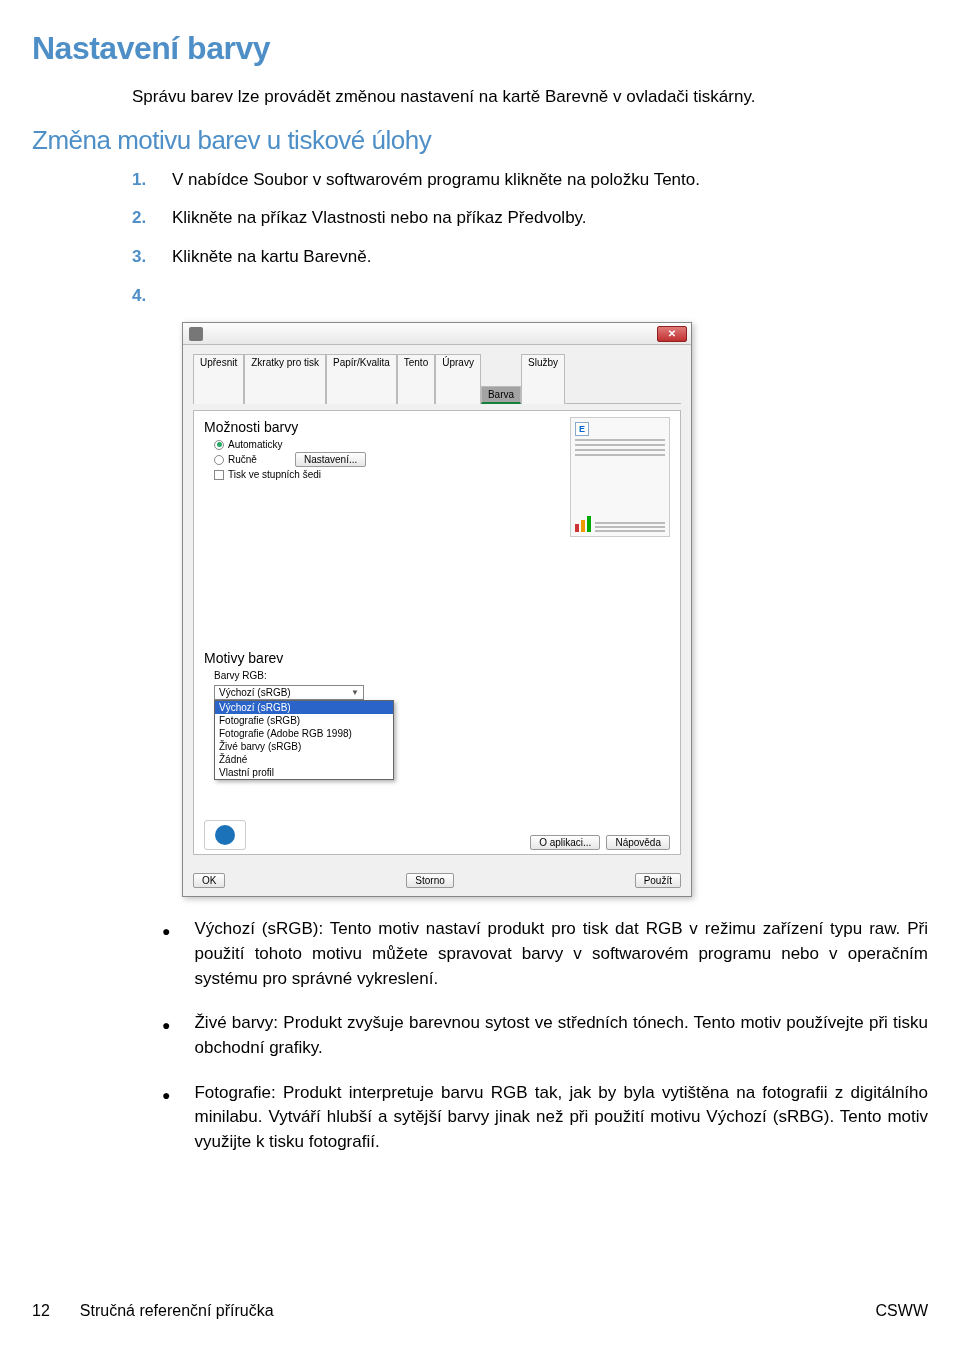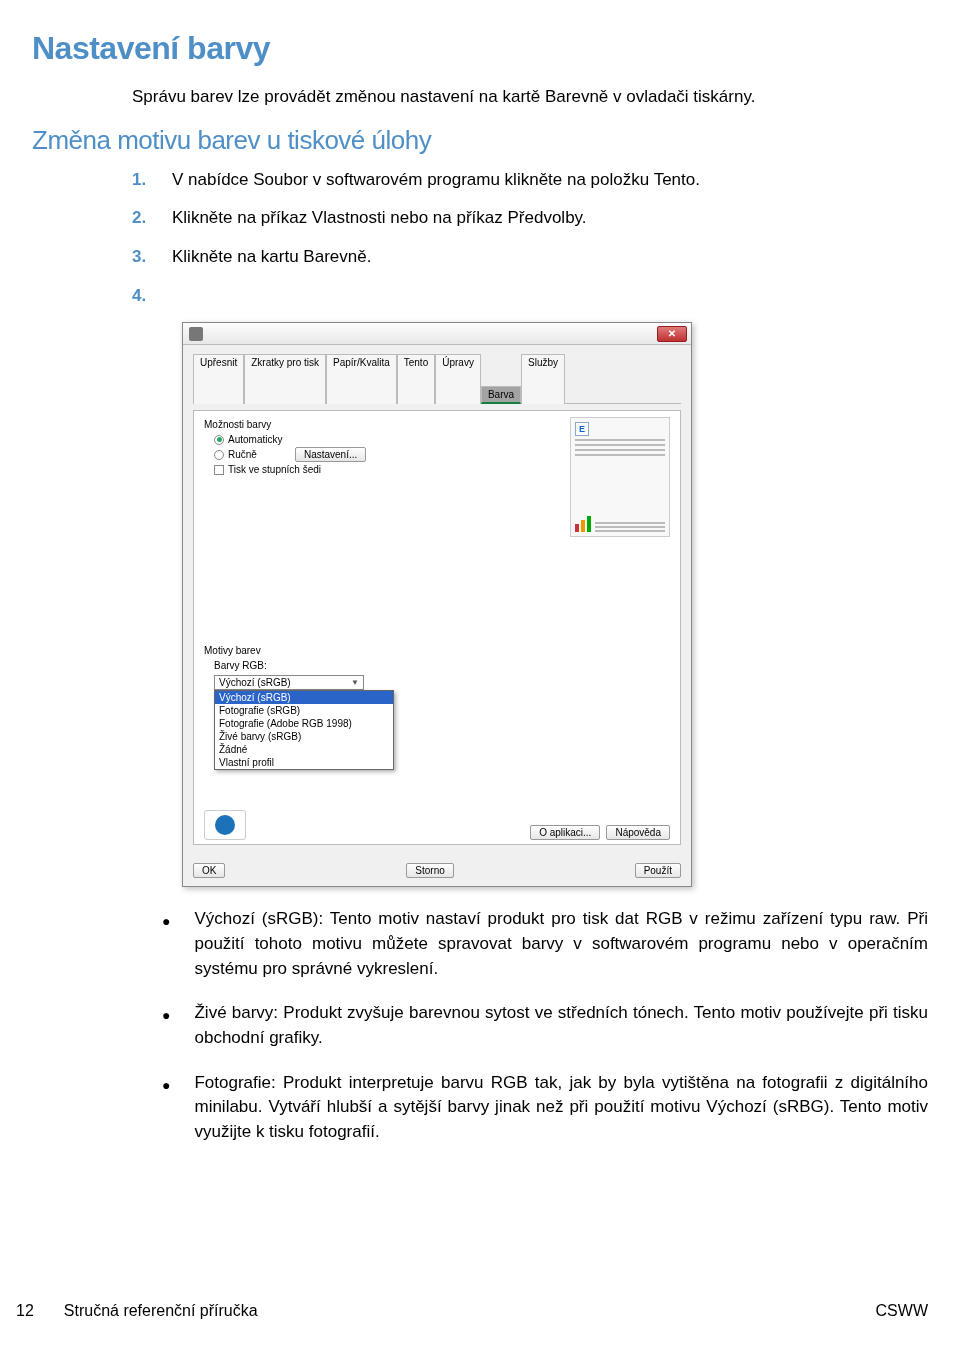--- a/index.html
+++ b/index.html
@@ -82,21 +82,21 @@
   }
   .tab {
     padding: 2px 6px; border:1px solid #bbb; border-bottom:none;
     background:#f6f6f6; font-size:10px; position:relative; top:1px;
   }
   .tab.active { background:#a3a3a3; border-bottom:2px solid #15803d;margin-top:32px; }
   .pane {
     background:#fff; border:1px solid #bbb; padding:8px 10px 4px 10px;
     min-height: 400px; position:relative;
   }
-  .group-label { font-size:10px; margin-bottom:4px; }
+  .group-label { font-size:14px; margin-bottom:4px; }
   .radio-row, .check-row { display:flex; align-items:center; gap:4px; font-size:10px; margin:2px 0 2px 10px; }
   .radio { width:10px; height:10px; border:1px solid #888; border-radius:50%; background:#fff; display:inline-flex; align-items:center; justify-content:center;}
   .radio.sel::after{content:''; width:5px; height:5px; background:#2a6; border-radius:50%;}
   .check { width:10px; height:10px; border:1px solid #888; background:#fff;}
   .btn-sm {
     border:1px solid #999; background:linear-gradient(#fff,#e6e6e6);
     padding:1px 8px; font-size:10px; border-radius:2px;
   }
   .preview {
     position:absolute; top:6px; right:10px; width:100px; height:120px;
@@ -138,21 +138,21 @@
   }
   .bullets {
     margin: 18px 0 0 130px;
   }
   .bullet {
     display:flex; gap:24px; margin-bottom:20px; font-size:17px; line-height:1.45;
   }
   .bullet .dot{ font-size:14px; margin-top:4px;}
   .bullet .txt{ flex:1; text-align:justify;}
   .footer {
-    position:absolute; bottom:28px; left:16px; right:32px;
+    position:absolute; bottom:28px; left:32px; right:32px;
     display:flex; justify-content:space-between; font-size:16px;
   }
   .footer .pg{ display:flex; gap:30px;}
 </style>
 </head>
 <body>
 
 <div class="h1">Nastavení barvy</div>
 
 <p class="intro">

